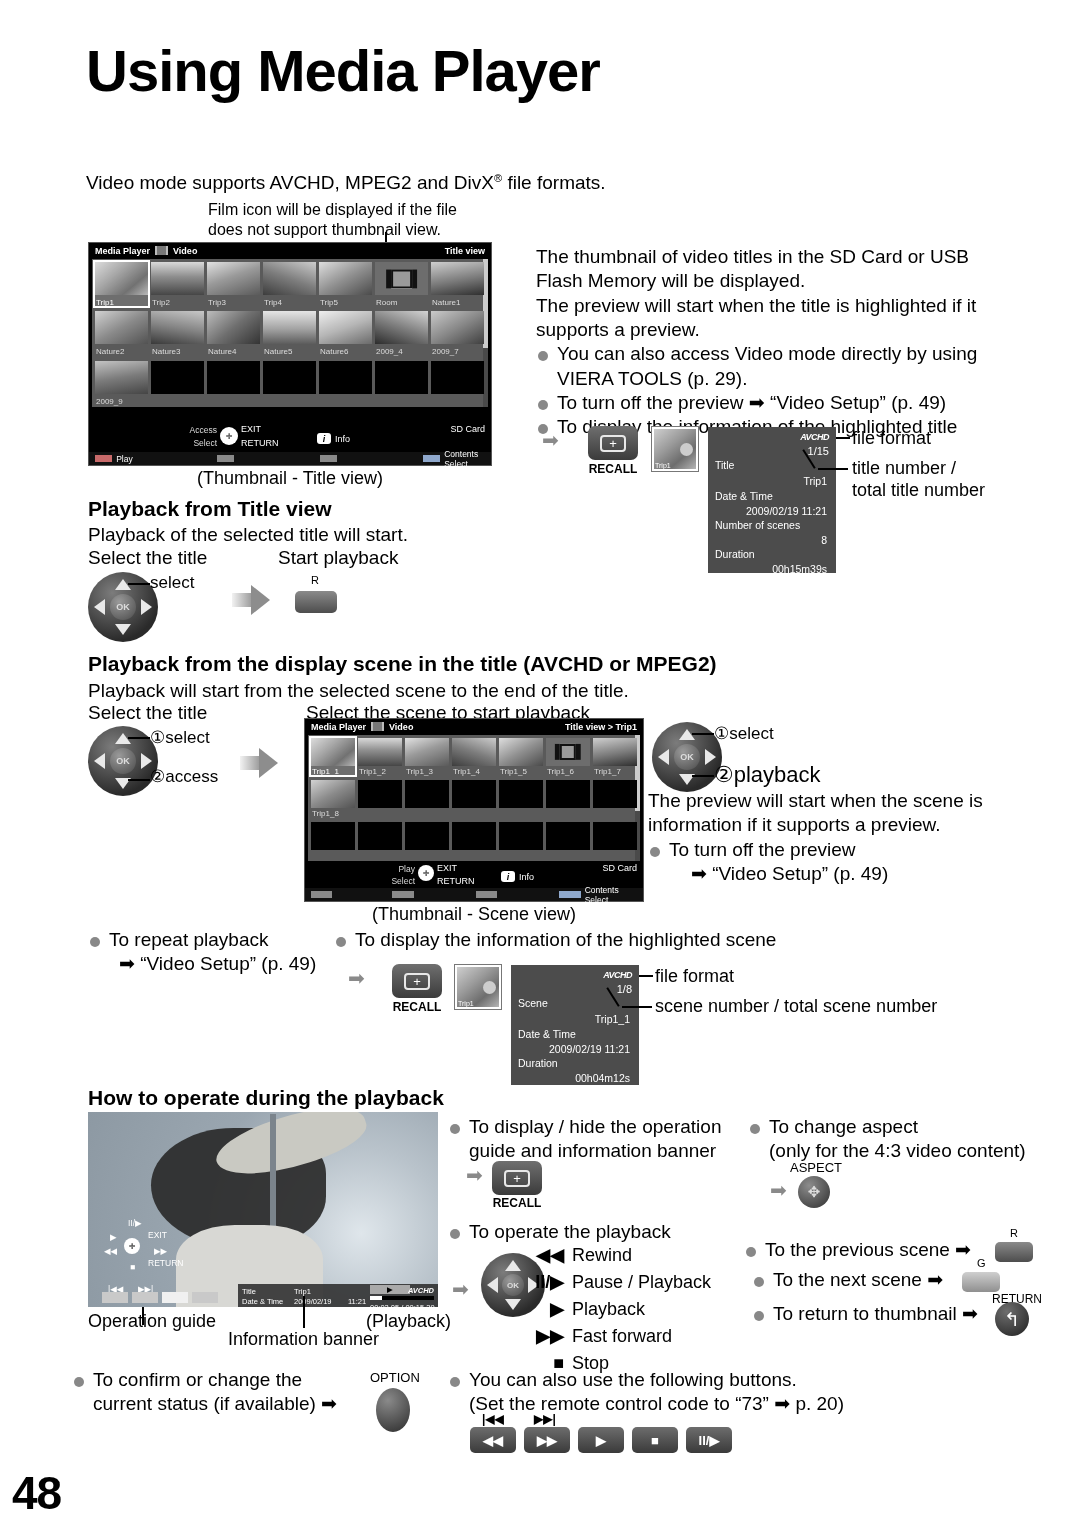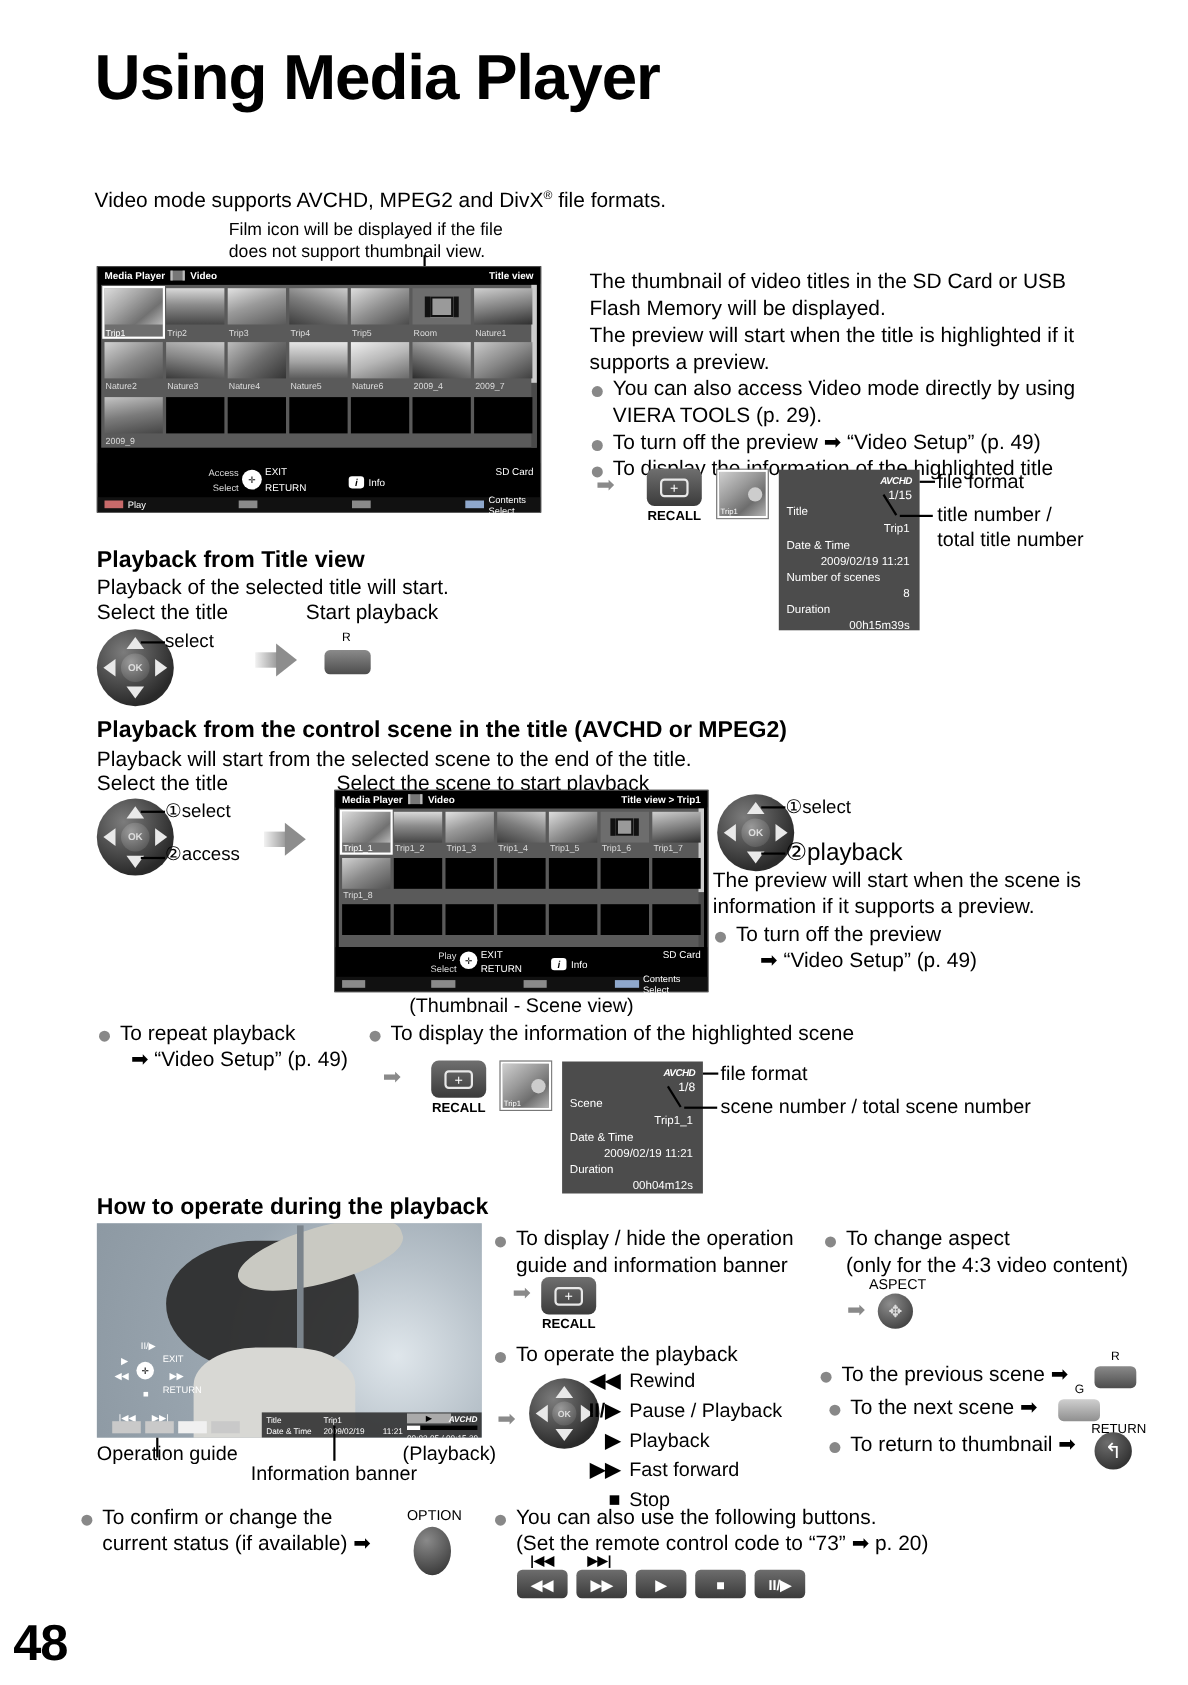--- a/index.html
+++ b/index.html
@@ -375,20 +375,21 @@
           <span class="swatch" style="background:#c86a6a;"></span>
           <span class="cb-label">Play</span>
           <span class="swatch" style="margin-left:84px; background:#8a8a8a;"></span>
           <span class="swatch" style="margin-left:86px; background:#8a8a8a;"></span>
           <span class="swatch" style="margin-left:86px; background:#8fa8cc;"></span>
           <span class="cb-label">Contents Select</span>
         </div>
       </div>
     </div>
   </div>
+  <div class="caption" style="left:88px; top:468px; width:404px;">(Thumbnail - Title view)</div>
 
   <div class="rtext" style="left:536px; top:245px; width:500px;">
     <div>The thumbnail of video titles in the SD Card or USB</div>
     <div>Flash Memory will be displayed.</div>
     <div>The preview will start when the title is highlighted if it</div>
     <div>supports a preview.</div>
     <ul class="bl">
       <li>You can also access Video mode directly by using VIERA TOOLS (p. 29).</li>
       <li>To turn off the preview ➡ “Video Setup” (p. 49)</li>
       <li>To display the information of the highlighted title</li>
@@ -440,21 +441,21 @@
     <span class="ok">OK</span>
   </div>
   <div class="leader" style="left:128px; top:583px; width:22px; height:2px;"></div>
   <div class="lbl" style="left:150px; top:573px; font-size:17px;">select</div>
 
   <div class="bigarrow" style="left:232px; top:585px;"></div>
 
   <div class="colorkey" style="left:295px; top:591px;"></div>
   <div class="keylbl" style="left:311px; top:574px;">R</div>
 
-  <h3 class="sub" style="left:88px; top:652px;">Playback from the control scene in the title (AVCHD or MPEG2)</h3>
+  <h3 class="sub" style="left:88px; top:652px;">Playback from the display scene in the title (AVCHD or MPEG2)</h3>
   <div class="para" style="left:88px; top:679px;">Playback will start from the selected scene to the end of the title.</div>
   <div class="para" style="left:88px; top:701px;">Select the title</div>
   <div class="para" style="left:306px; top:701px;">Select the scene to start playback</div>
 
   <div class="dpad" style="left:88px; top:726px;">
     <span class="ring"></span>
     <i class="dp-up"></i>
     <i class="dp-dn"></i>
     <i class="dp-lf"></i>
     <i class="dp-rt"></i>

